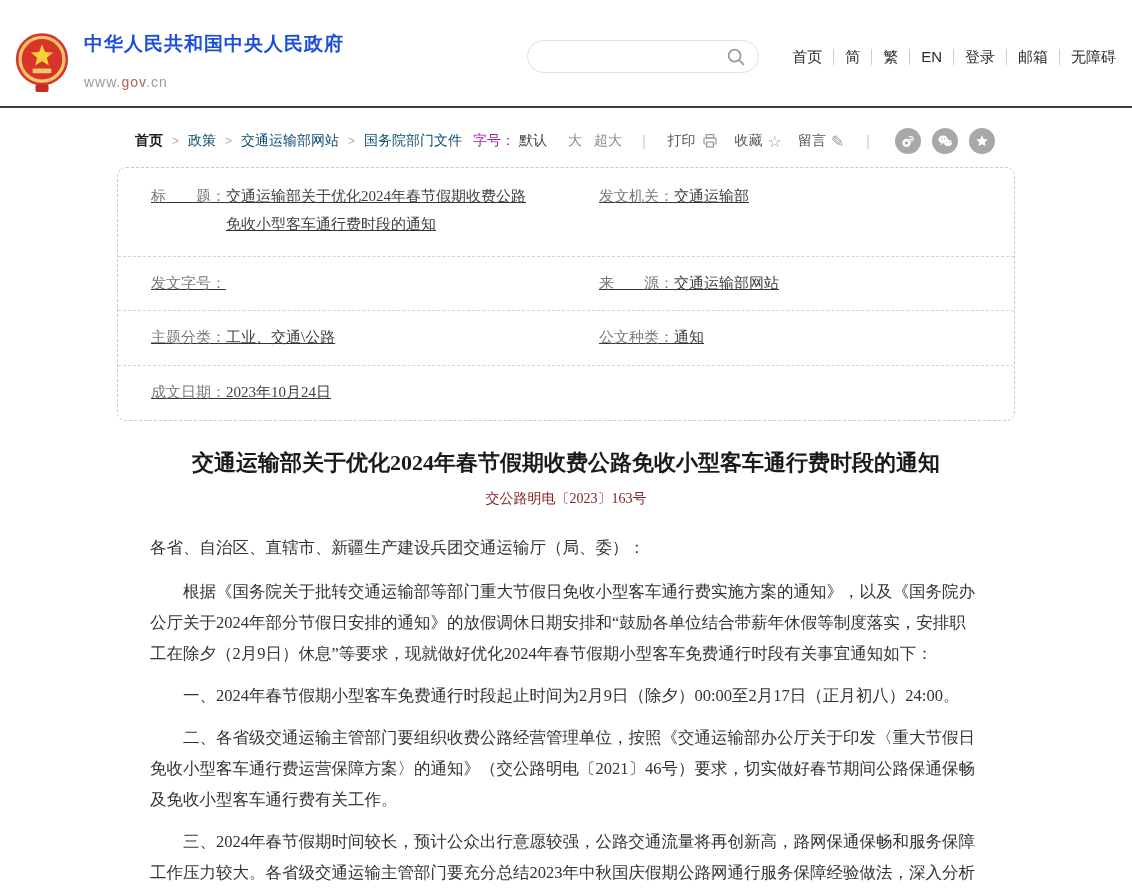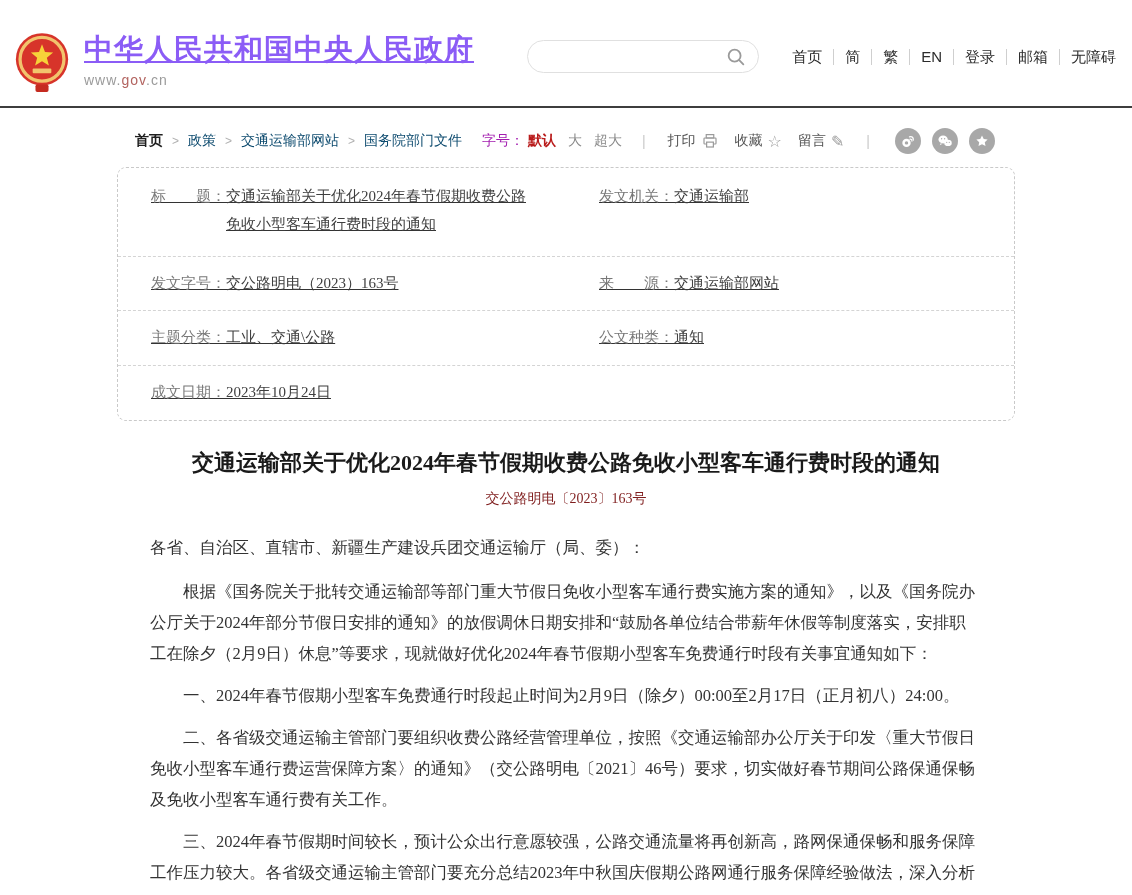--- a/index.html
+++ b/index.html
@@ -13,24 +13,24 @@
   
   .site-header { height:106px; background:#fff; position:relative; }
   .header-inner {
     display:flex; justify-content:space-between; align-items:flex-start;
     padding:32px 14px 0 14px;
   }
   .logo-area { display:flex; align-items:flex-start; }
   .emblem { width:56px; height:62px; margin-right:14px; }
   .site-text { padding-top:2px; }
   .site-name {
-    font-size:29px; font-weight:bold; color:#8b5cf6;
-    font-family:"Liberation Sans", sans-serif; letter-spacing:1px; line-height:1.1;text-decoration:underline;
-  }
-  .site-url { font-size:14px; color:#9b9b9b; margin-top:6px; letter-spacing:1px; }
+    font-size:19px; font-weight:bold; color:#1d4ed8;
+    font-family:"Liberation Sans", sans-serif; letter-spacing:1px; line-height:1.1;
+  }
+  .site-url { font-size:14px; color:#9b9b9b; margin-top:19px; letter-spacing:1px; }
   .site-url .mid { color:#b2635f; }
 
   .header-right { display:flex; align-items:center; padding-top:8px; }
   .search-box {
     width:232px; height:33px; border:1px solid #e0e0e0; border-radius:17px;
     display:flex; align-items:center; padding:0 12px 0 16px; margin-right:22px;
     background:#fff;
   }
   .search-box input {
     border:none; outline:none; flex:1; font-size:14px; background:transparent; color:#333;
@@ -52,21 +52,21 @@
     display:flex; align-items:center; font-size:14px;
     margin:20px 0 13px 0; padding:0 20px 0 18px;
   }
   .breadcrumb { display:flex; align-items:center; white-space:nowrap; }
   .crumb-home { font-weight:bold; color:#1f1f1f; cursor:pointer; }
   .crumb { color:#0c4a6e; cursor:pointer; }
   .crumb-sep { color:#b0b0b0; margin:0 9px; font-size:12px; }
 
   .tool-actions { margin-left:auto; display:flex; align-items:center; white-space:nowrap; }
   .fs-label { color:#a21caf; }
-  .fs-default { color:#b91c1c; font-weight:bold; margin:0 6px 0 4px; cursor:pointer; }
+  .fs-default { color:#404040; font-weight:normal; margin:0 15px 0 4px; cursor:pointer; }
   .fs-opt { color:#8a8a8a; margin:0 6px; cursor:pointer; }
   .tool-divider { color:#c9c9c9; margin:0 14px; }
   .tool-btn { color:#555; display:inline-flex; align-items:flex-end; margin:0 8px; cursor:pointer; }
   .tool-btn .glyph { color:#9a9a9a; margin-left:5px; font-size:16px; line-height:1; }
   .tool-btn svg { margin-left:5px; }
   .share-group { display:inline-flex; align-items:center; }
   .share-circle {
     width:26px; height:26px; border-radius:50%; background:#a8a8a8;
     display:inline-flex; align-items:center; justify-content:center;
     margin-left:11px; cursor:pointer;
@@ -221,21 +221,20 @@
         <span class="meta-value">交通运输部关于优化2024年春节假期收费公路免收小型客车通行费时段的通知</span>
       </div>
       <div class="meta-cell">
         <span class="meta-label">发文机关：</span>
         <span class="meta-value">交通运输部</span>
       </div>
     </div>
     <div class="meta-row">
       <div class="meta-cell">
         <span class="meta-label">发文字号：</span>
-        <span class="meta-value">交公路明电（2023）163号</span>
       </div>
       <div class="meta-cell">
         <span class="meta-label">来　　源：</span>
         <span class="meta-value">交通运输部网站</span>
       </div>
     </div>
     <div class="meta-row">
       <div class="meta-cell">
         <span class="meta-label">主题分类：</span>
         <span class="meta-value">工业、交通\公路</span>

